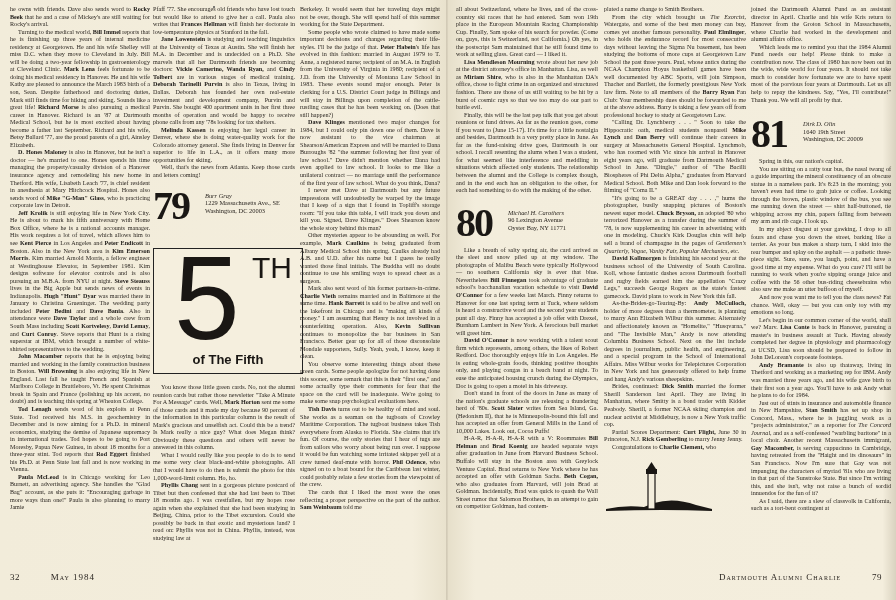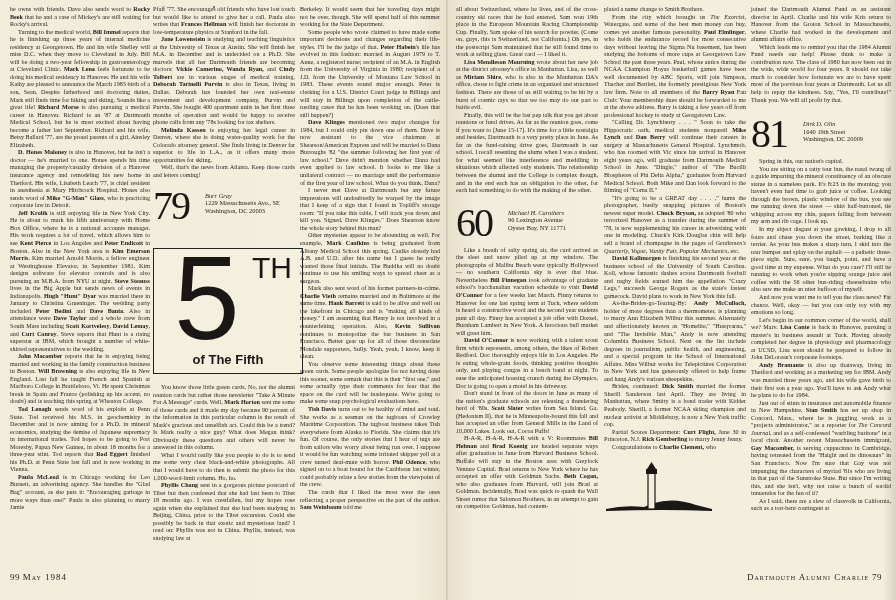--- a/index.html
+++ b/index.html
@@ -11,33 +11,33 @@
   .page.right { background:linear-gradient(90deg,#e6dfca 0%,#f3eddc 6%,#f4eedd 97%,#d9d2bf 100%); }
   .col { position:absolute; top:6px; width:218px; font-size:7.4px; line-height:9.05px; text-align:justify; }
   .col p { margin:0; text-indent:8px; }
   .col p.noind { text-indent:0; }
   .col b { font-weight:bold; color:#1c1916; }
   .left .c1 { left:10px; }
   .left .c2 { left:228px; }
   .right .c1 { left:8px; }
   .right .c2 { left:224px; }
   .classhead { display:flex; align-items:flex-start; margin:12px 0 10px 4px; }
-  .classnum { font-size:44px; line-height:36px; font-weight:normal; letter-spacing:-2px; color:#1a1714; margin-right:16px; }
+  .classnum { font-size:44px; line-height:36px; font-weight:bold; letter-spacing:-2px; color:#1a1714; margin-right:16px; }
   .classaddr { font-size:7.6px; line-height:9px; margin-top:2px; }
   .classaddr .sec { font-style:italic; }
   .banner { border:1.3px solid #222; height:176px; margin:0 0 10px 4px; position:relative; background:#f5efde; }
   .banner .five { position:absolute; left:18px; top:-6px; font-family:"Liberation Sans","DejaVu Sans",sans-serif; font-size:150px; line-height:150px; color:#1a1714; font-weight:normal; }
   .banner .th { position:absolute; right:8px; top:6px; font-family:"Liberation Sans",sans-serif; font-size:42px; color:#1a1714; }
   .banner .yr { position:absolute; left:50px; top:74px; font-family:"Liberation Sans",sans-serif; font-size:22px; color:#f5efde; }
   .banner .l1 { position:absolute; left:0; right:0; top:124px; text-align:center; font-family:"Liberation Sans",sans-serif; font-size:17px; color:#1a1714; }
   .banner .l2 { position:absolute; left:0; right:0; top:148px; text-align:center; font-family:"Liberation Sans",sans-serif; font-size:17px; color:#1a1714;font-weight:bold; }
   .folio { position:absolute; bottom:18px; font-size:9px; letter-spacing:0.5px; }
   .folio.l { left:10px; }
   .folio.r { right:14px; }
-  .folio .mag { font-variant:small-caps; letter-spacing:1px; margin:0 0; }
+  .folio .mag { font-variant:small-caps; letter-spacing:1px; margin:0 28px; }
   .gutter { position:absolute; left:446px; top:0; width:4px; height:600px; background:linear-gradient(90deg,#cfc7b3,#e9e2ce); }
   .dot { position:absolute; left:213px; top:6px; width:2px; height:2px; background:#555; border-radius:1px; }
   .illus { margin:8px auto 0; width:110px; height:56px; }
 </style>
 </head>
 <body>
 
 <div class="spread">
 
   <div class="page left">
@@ -80,21 +80,21 @@
       </div>
     </div>
 
     <div class="col" style="left: 153px; top: 384px; width: 142px; font-size: 6.15px; line-height: 7.55px; display: block;">
         <p>You know those little green cards. No, not the alumni reunion cards but rather those newsletter "Take A Minute For A Message" cards. Well, <b>Mark Horton</b> sent me some of those cards and it made my day because 90 percent of the information in this particular column is the result of Mark's gracious and unselfish act. Could this be a trend? Is Mark really a nice guy? What does Megan think? Obviously these questions and others will never be answered in this column.</p>
         <p>What I would really like you people to do is to send me some very clear black-and-white photographs. All that I would have to do then is submit the photo for this 1,000-word-limit column. Ho, ho.</p>
         <p><b>Phyllis Chang</b> sent in a gorgeous picture postcard of Tibet but then confessed that she had last been to Tibet 18 months ago. I was crestfallen, but my hopes rose again when she explained that she had been studying in Beijing, China, prior to the Tibet excursion. Could she possibly be back in that exotic and mysterious land? I read on: Phyllis was not in China. Phyllis, instead, was studying law at</p>
       </div>
 
     <div class="folio l">
-      <span>99</span>
+      <span>32</span>
       <span class="mag">May 1984</span>
     </div>
   <div class="col" style="left: 300px; width: 140px; font-size: 6.15px; line-height: 7.55px; top: 6px; display: block;">
         <p class="noind">Berkeley. It would seem that her traveling days might not be over, though. She will spend half of this summer working for the State Department.</p>
         <p>Some people who wrote claimed to have made some important decisions and changes regarding their life-styles. I'll be the judge of that. <b>Peter Habein</b>'s life has evolved in this fashion: married in August 1979 to T. Anne, a registered nurse; recipient of an M.A. in English from the University of Virginia in 1980; recipient of a J.D. from the University of Montana Law School in 1983. These events sound major enough. Peter is clerking for a U.S. District Court judge in Billings and will stay in Billings upon completion of the cattle-rustling cases that he has been working on. (Does that still happen?)</p>
         <p><b>Dave Klinges</b> mentioned two major changes for 1984, but I could only pin down one of them. Dave is now assistant to the vice chairman at Shearson/American Express and will be married to Dana Burroughs '82 "the summer following her first year of law school." Dave didn't mention whether Dana had even applied to law school. It looks to me like a unilateral contract — no marriage until the performance of the first year of law school. What do you think, Dana?</p>
         <p>I never met Dave at Dartmouth but any future impressions will undoubtedly be warped by the image that I keep of a sign that I found in Topliff's storage room: "If you take this table, I will track you down and kill you. Signed, Dave Klinges." Does Shearson know the whole story behind this man?</p>
         <p>Other mysteries appear to be abounding as well. For example, <b>Mark Caulkins</b> is being graduated from Albany Medical School this spring. Caulks already had A.B. and U.D. after his name but I guess he really wanted those final initials. The Buddha will no doubt continue to use his smiling ways to spread cheer as a surgeon.</p>
         <p>Mark also sent word of his former partners-in-crime. <b>Charlie Vieth</b> remains married and in Baltimore at the same time. <b>Hank Barrett</b> is said to be alive and well on the lakefront in Chicago and is "making all kinds of money." I am assuming that Henry is not involved in a counterfeiting operation. Also, <b>Kevin Sullivan</b> continues to monopolize the bar business in San Francisco. Better gear up for all of those disconsolate Mondale supporters, Sully. Yeah, yeah, I know, keep it clean.</p>
         <p>You observe some interesting things about these green cards. Some people apologize for not having done this sooner, some remark that this is their "first one," and some actually type their comments for fear that the space on the card will be inadequate. We're going to make some snap psychological evaluations here.</p>
@@ -106,21 +106,21 @@
   <div class="gutter"></div>
 
   <div class="page right">
     <div class="col c1" style="font-size: 6.15px; line-height: 7.55px; left: 8px; top: 6px; width: 142px; display: block;">
       <div>
           <p class="noind">all about Switzerland, where he lives, and of the cross-country ski races that he had entered. Sam won 19th place in the European Mountain Racing Championship Cup. Finally, Sam spoke of his search for powder. (Come on, guys, this is Switzerland, not California.) Oh yes, in the postscript Sam maintained that he still found time to work at selling glass. Great card — I liked it.</p>
           <p><b>Lisa Mendleson Mourning</b> wrote about her new job at the district attorney's office in Manhattan. Lisa, as well as <b>Miriam Shire</b>, who is also in the Manhattan DA's office, chose to fight crime in an organized and structured fashion. There are those of us still waiting to be hit by a burst of cosmic rays so that we too may do our part to battle evil.</p>
           <p>Finally, this will be the last pep talk that you get about reunions or fund drives. As far as the reunion goes, come if you want to (June 15-17). It's time for a little nostalgia and besides, Dartmouth is a very pretty place in June. As far as the fund-raising drive goes, Dartmouth is our school. I recall resenting the alums when I was a student, for what seemed like interference and meddling in situations which affected only students. The relationship between the alumni and the College is complex though, and in the end each has an obligation to the other, for each had something to do with the making of the other.</p>
         </div>
       <div class="classhead" style="margin: 12px 0px 8px;">
-        <div class="classnum" style="font-size: 40px; line-height: 32px;">60</div>
+        <div class="classnum" style="font-size: 40px; line-height: 32px;">80</div>
         <div class="classaddr" style="font-size: 6.4px; line-height: 7.6px;">
           <div class="sec">Michael H. Carothers</div>
           <div>96 Lexington Avenue</div>
           <div>Oyster Bay, NY 11771</div>
         </div>
       </div>
       <div>
           <p>Like a breath of salty spring air, the card arrived as the sleet and snow piled up at my window. The photographs of Malibu Beach were typically Hollywood — no southern California sky is ever that blue. Nevertheless <b>Bill Finnegan</b> took advantage of graduate school's bacchanalian vacation schedule to visit <b>David O'Connor</b> for a few weeks last March. Finny returns to Hanover for one last spring term at Tuck, where seldom is heard a constructive word and the second year students punt all day. Finny has accepted a job offer with Drexel, Burnham Lambert in New York. A ferocious bull market will greet him.</p>
           <p><b>David O'Connor</b> is now working with a talent scout firm which represents, among others, the likes of Robert Redford. Doc thoroughly enjoys life in Los Angeles. He is eating whole-grain foods, thinking positive thoughts only, and playing congas in a beach band at night. To ease the anticipated housing crunch during the Olympics, Doc is going to open a motel in his driveway.</p>
           <p>Don't stand in front of the doors in June as many of the nation's graduate schools are releasing a thundering herd of '80s. <b>Scott Slater</b> writes from Sea Island, Ga. (Hedonism II), that he is Minneapolis-bound this fall and has accepted an offer from General Mills in the Land of 10,000 Lakes. Look out, Cocoa Puffs!</p>

